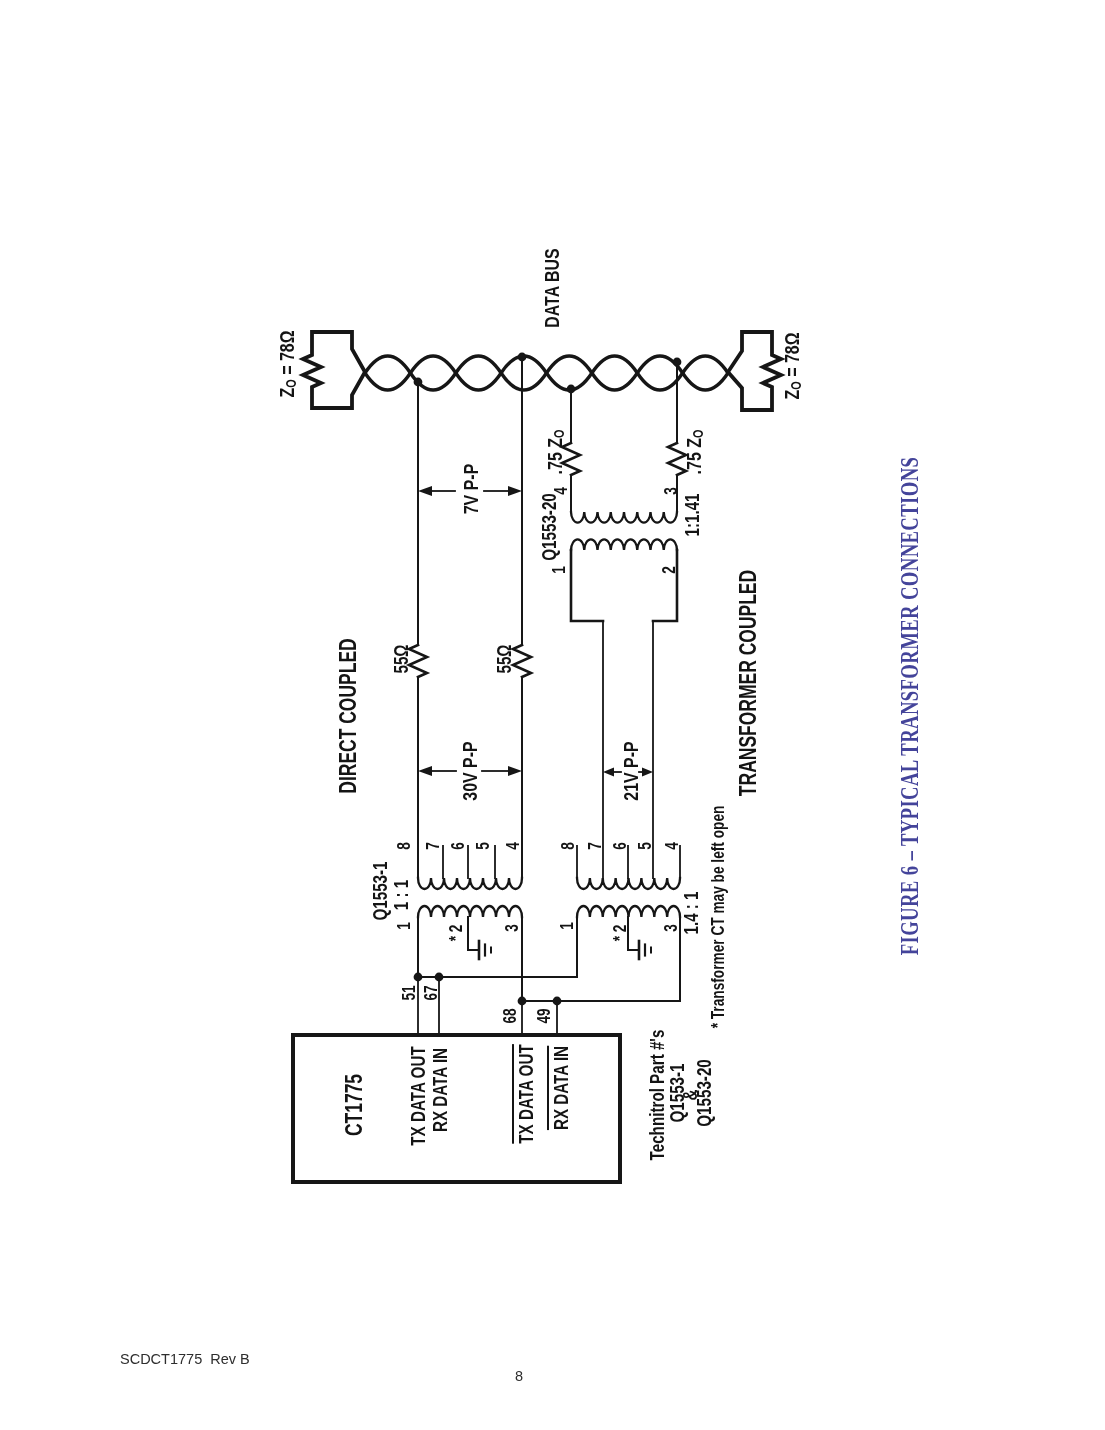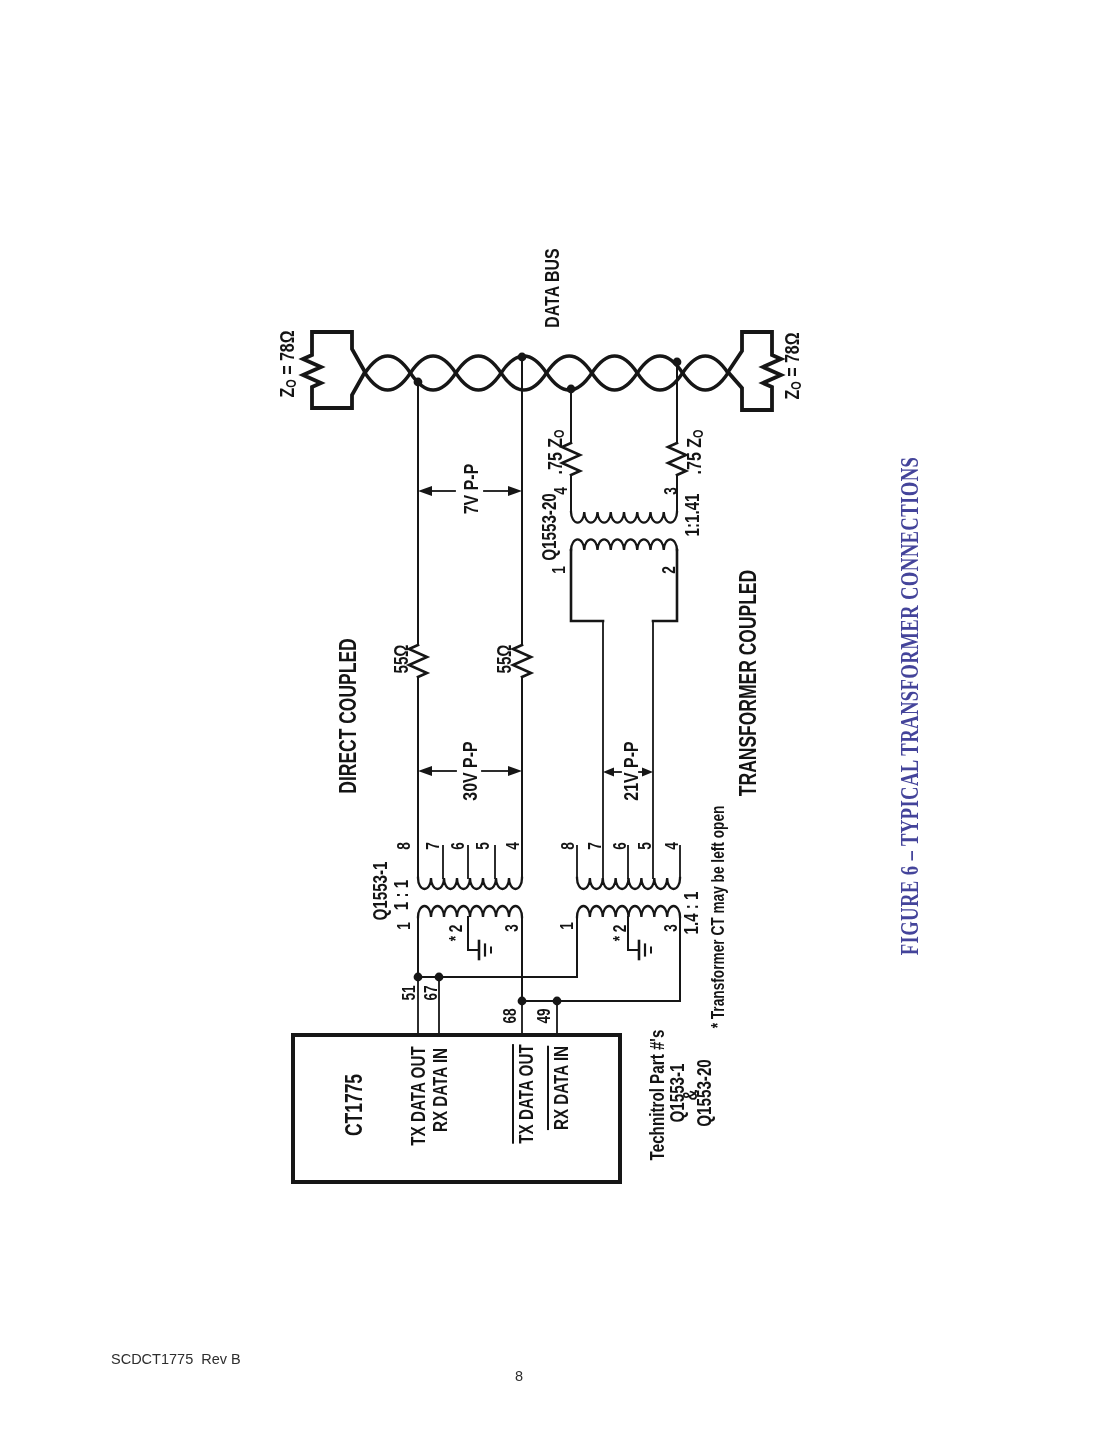--- a/index.html
+++ b/index.html
@@ -338,16 +338,16 @@
     </div>
 
   <div class="vl f18" style="left:718px;top:917px">
       <span>* Transformer CT may be left open</span>
     </div>
 
   <div class="vl cap" style="left:910px;top:706px">
       <span style="color: rgb(68, 68, 154);">FIGURE 6 – TYPICAL TRANSFORMER CONNECTIONS</span>
     </div>
 
-  <div class="hl" style="left:111px;top:1352px">SCDCT1775  Rev B</div>
+  <div class="hl" style="left:120px;top:1352px">SCDCT1775  Rev B</div>
   <div class="hl" style="left:506px;top:1369px;width:26px;text-align:center">8</div>
 
 </div>
 
 </body></html>

